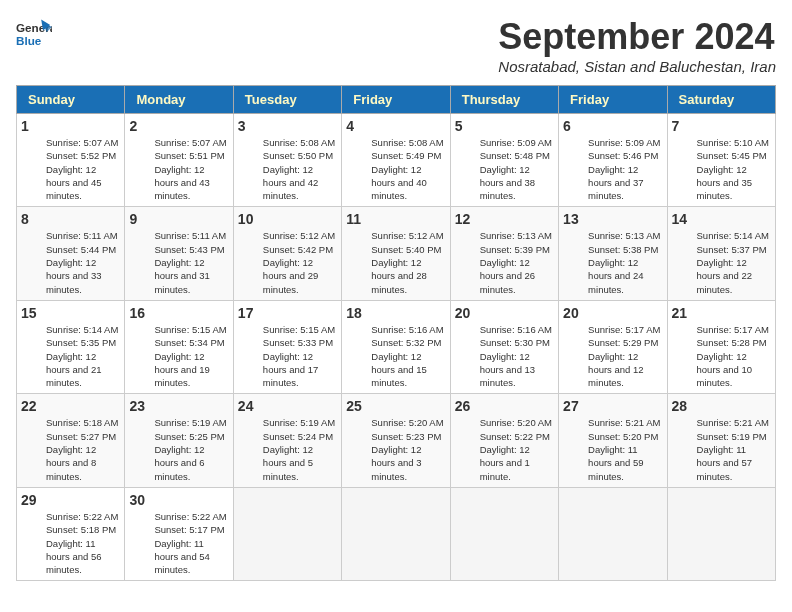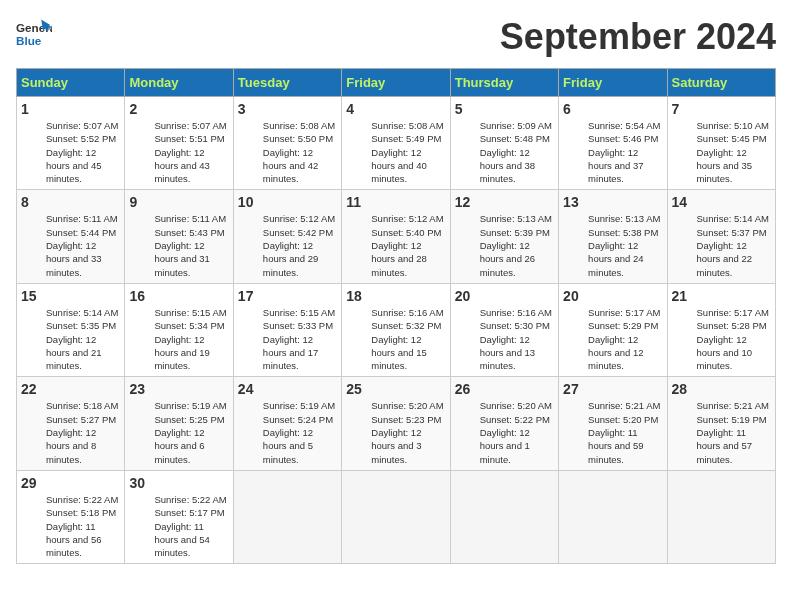--- a/index.html
+++ b/index.html
@@ -39,24 +39,24 @@
       color: #333;
       font-style: italic;
     }
     table {
       width: 100%;
       border-collapse: collapse;
       table-layout: fixed;
     }
     th {
       background-color: #1a6fb5;
-      color: #bef264;
+      color: #fef9c3;
       font-size: 13px;
       font-weight: bold;
-      padding: 6px 4px;
+      padding: 6px 11px;
       text-align: left;
       border: 1px solid #aaa;
     }
     td {
       vertical-align: top;
       border: 1px solid #ccc;
       padding: 4px 4px;
       font-size: 10px;
       color: #333;
       height: 80px;
@@ -91,20 +91,21 @@
   <div class="logo-wrapper">
     <svg class="logo-icon" viewBox="0 0 40 40">
       <text x="0" y="18" font-size="13" font-weight="bold" fill="#333">General</text>
       <text x="0" y="32" font-size="13" font-weight="bold" fill="#1a6fb5">Blue</text>
       <polygon points="28,4 38,10 30,16" fill="#1a6fb5"></polygon>
       <polygon points="30,8 40,12 34,18" fill="#1a6fb5" opacity="0.7"></polygon>
     </svg>
   </div>
   <div class="title-area">
     <div class="cal-title">September 2024</div>
+    <div class="cal-subtitle">Nosratabad, Sistan and Baluchestan, Iran</div>
   </div>
 </div>
 
 <table>
   <thead>
     <tr>
     <th>Sunday</th>
         <th>Monday</th>
         <th>Tuesday</th>
         <th>Friday</th>
@@ -145,21 +146,21 @@
         </td>
         <td>
           <span class="day-num">5</span>
           <div class="day-details">Sunrise: 5:09 AM
 Sunset: 5:48 PM
 Daylight: 12 hours
 and 38 minutes.</div>
         </td>
         <td>
           <span class="day-num">6</span>
-          <div class="day-details">Sunrise: 5:54 AM
+          <div class="day-details">Sunrise: 5:09 AM
 Sunset: 5:46 PM
 Daylight: 12 hours
 and 37 minutes.</div>
         </td>
         <td>
           <span class="day-num">7</span>
           <div class="day-details">Sunrise: 5:10 AM
 Sunset: 5:45 PM
 Daylight: 12 hours
 and 35 minutes.</div>

